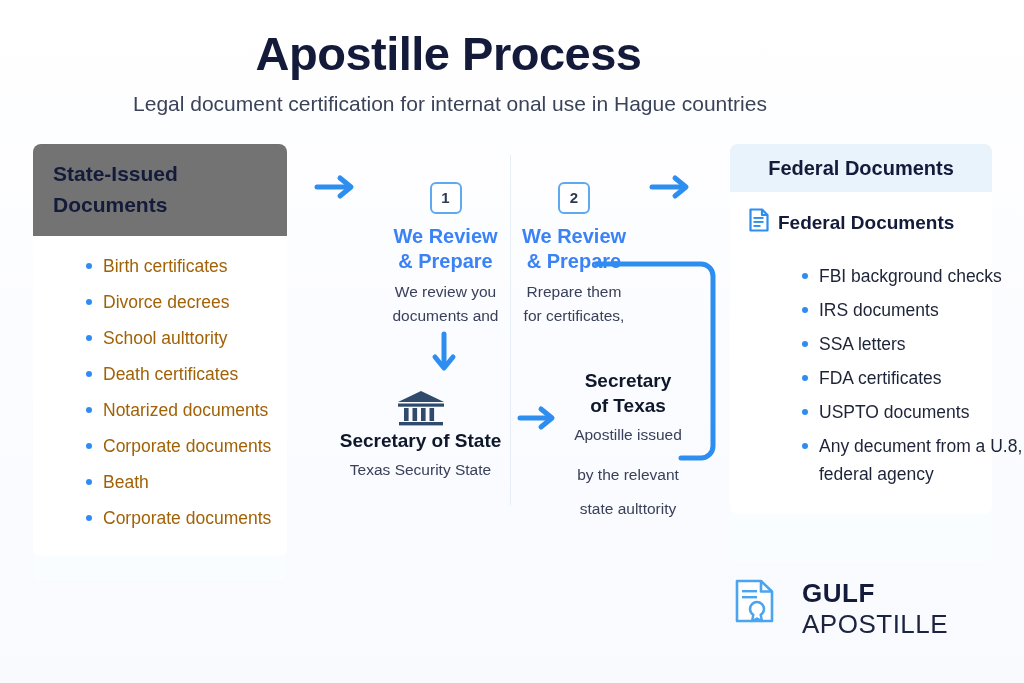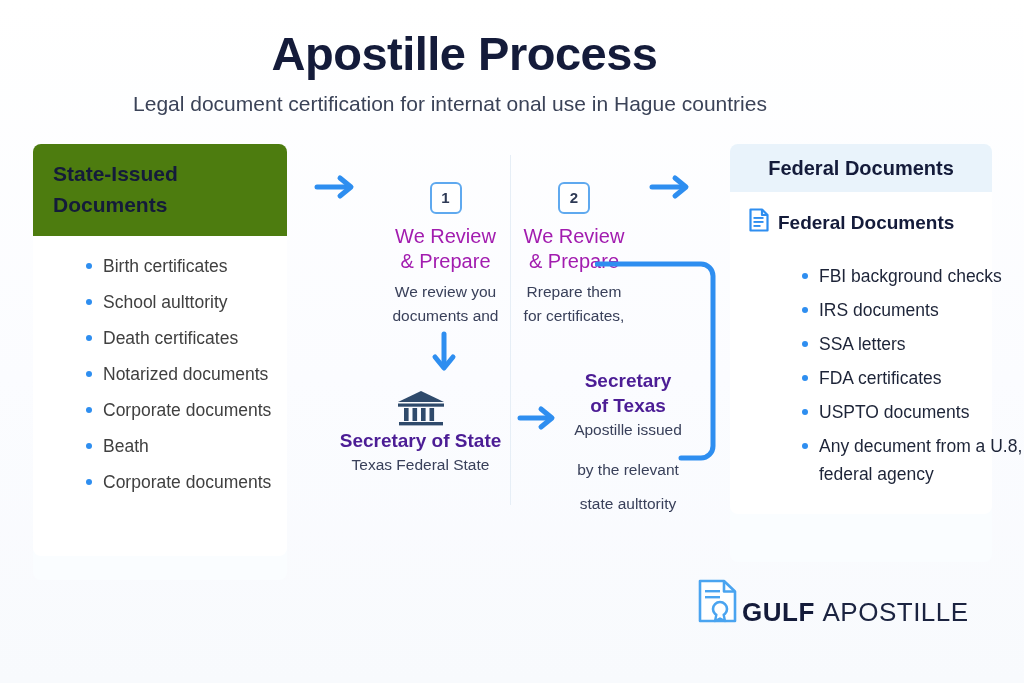--- a/index.html
+++ b/index.html
@@ -7,73 +7,73 @@
     width:1024px;height:683px;overflow:hidden;
     background:#fdfdff;
     font-family:"Liberation Sans","DejaVu Sans",sans-serif;
     color:#1b2340;
     position:relative;
   }
   .canvas{position:absolute;inset:0;background:linear-gradient(180deg,#ffffff 0%,#fbfcff 55%,#f8fafd 100%);}
 
   
   .title{
-    position:absolute;left:16px;top:26px;width:897px;text-align:center;
+    position:absolute;left:0;top:26px;width:897px;text-align:center;
     font-size:47px;font-weight:bold;letter-spacing:-0.5px;color:#141b3a;
   }
   .subtitle{
     position:absolute;left:0;top:92px;width:900px;text-align:center;
     font-size:21px;font-weight:400;color:#3b4358;
   }
 
   
   .panel-left{
     position:absolute;left:33px;top:144px;width:254px;height:436px;
     background:#fafdff;border-radius:8px;
   }
   .panel-left-head{
     position:absolute;left:33px;top:144px;width:254px;height:92px;
-    background:#4d7c0f;border-radius:8px 8px 0 0;
+    background:#737373;border-radius:8px 8px 0 0;
   }
   .panel-left-head span{
     position:absolute;left:20px;top:14px;width:220px;
     font-size:21px;font-weight:bold;line-height:31px;color:#141b3a;
   }
   .panel-left-body{
     position:absolute;left:33px;top:236px;width:254px;height:320px;
     background:#ffffff;border-radius:0 0 8px 8px;
   }
   .left-list{position:absolute;left:46px;top:232px;width:245px;}
   .left-list li{
-    list-style:none;font-size:17.5px;line-height:36px;color:#404040;
+    list-style:none;font-size:17.5px;line-height:36px;color:#a16207;
     position:relative;padding-left:17px;white-space:nowrap;
   }
   .left-list li:before{
     content:"";position:absolute;left:0;top:15px;width:6px;height:6px;
     border-radius:50%;background:#2e8ef0;
   }
 
   
   .mid-divider{
     position:absolute;left:510px;top:155px;width:1px;height:350px;
     background:#e6eef6;
   }
   .step{position:absolute;text-align:center;}
   .step-badge{
     width:28px;height:28px;margin:0 auto 10px auto;
     border:2px solid #5fa9ef;border-radius:6px;background:#ffffff;
     font-size:15px;font-weight:600;color:#2e3a55;
     line-height:28px;text-align:center;
   }
-  .step-title{font-size:20px;font-weight:normal;line-height:25px;color:#a21caf;}
+  .step-title{font-size:20px;font-weight:bold;line-height:25px;color:#3b82f6;}
   .step-desc{font-size:15.5px;line-height:24px;color:#39405a;margin-top:6px;}
 
   .block{position:absolute;text-align:center;}
-  .block-title{font-size:19px;font-weight:bold;line-height:25px;color:#4c1d95;}
-  .block-desc{font-size:15.5px;line-height:24px;color:#39405a;}
+  .block-title{font-size:19px;font-weight:bold;line-height:25px;color:#0f172a;}
+  .block-desc{font-size:15.5px;line-height:24px;color:#39405a;margin-top:5px;}
 
   
   .arrow{position:absolute;}
   
   .panel-right{
     position:absolute;left:730px;top:144px;width:262px;height:418px;
     background:#fafdff;border-radius:8px;
   }
   .panel-right-head{
     position:absolute;left:730px;top:144px;width:262px;height:48px;
@@ -95,40 +95,41 @@
   .right-list li{
     list-style:none;font-size:17.5px;line-height:28px;color:#1d2438;
     position:relative;padding-left:17px;margin-bottom:6px;
   }
   .right-list li:before{
     content:"";position:absolute;left:0;top:11px;width:6px;height:6px;
     border-radius:50%;background:#2e8ef0;
   }
 
   
-  .logo{position:absolute;left:696px;top:578px;display:flex;align-items:flex-end;gap:2px;}
+  .logo{position:absolute;left:733px;top:578px;display:flex;align-items:flex-start;gap:25px;}
   .logo-text{font-size:26px;letter-spacing:0.5px;color:#141b3a;}
   .logo-text b{font-weight:bold;}
   .logo-text i{font-style:normal;font-weight:500;color:#1b2340;}
 </style>
 </head>
 <body>
 
 <div class="canvas"></div>
 
 <div class="title">Apostille Process</div>
 <div class="subtitle">Legal document certification for internat onal use in Hague countries</div>
 
 <div class="panel-left"></div>
 <div class="panel-left-body"></div>
 <div class="panel-left-head">
   <span>State-Issued Documents</span>
 </div>
 <ul class="left-list">
   <li>Birth certificates</li>
+  <li>Divorce decrees</li>
   <li>School aulttority</li>
   <li>Death certificates</li>
   <li>Notarized documents</li>
   <li>Corporate documents</li>
   <li>Beath</li>
   <li>Corporate documents</li>
 </ul>
 
 <div class="mid-divider"></div>
 
@@ -181,21 +182,21 @@
       <path d="M26 3 L49 14 H3 Z" fill="#2f4a6b"></path>
       <rect x="3" y="15.5" width="46" height="3.2" fill="#2f4a6b"></rect>
       <rect x="9" y="20" width="4.6" height="13" fill="#2f4a6b"></rect>
       <rect x="17.5" y="20" width="4.6" height="13" fill="#2f4a6b"></rect>
       <rect x="26" y="20" width="4.6" height="13" fill="#2f4a6b"></rect>
       <rect x="34.5" y="20" width="4.6" height="13" fill="#2f4a6b"></rect>
       <rect x="4" y="34" width="44" height="3.4" fill="#2f4a6b"></rect>
     </svg>
   </div>
   <div class="block-title">Secretary of State</div>
-  <div class="block-desc">Texas Federal State</div>
+  <div class="block-desc">Texas Security State</div>
 </div>
 
 <div class="arrow" style="left:516px;top:403px;">
   <svg width="48" height="30" viewBox="0 0 48 30">
     <path d="M4 15 H32" stroke="#2e8ef0" stroke-width="5" stroke-linecap="round" fill="none"></path>
     <path d="M25 6 L36 15 L25 24" stroke="#2e8ef0" stroke-width="5" stroke-linecap="round" stroke-linejoin="round" fill="none"></path>
   </svg>
 </div>
 
 <div class="block" style="left:562px;top:368px;width:132px;">

